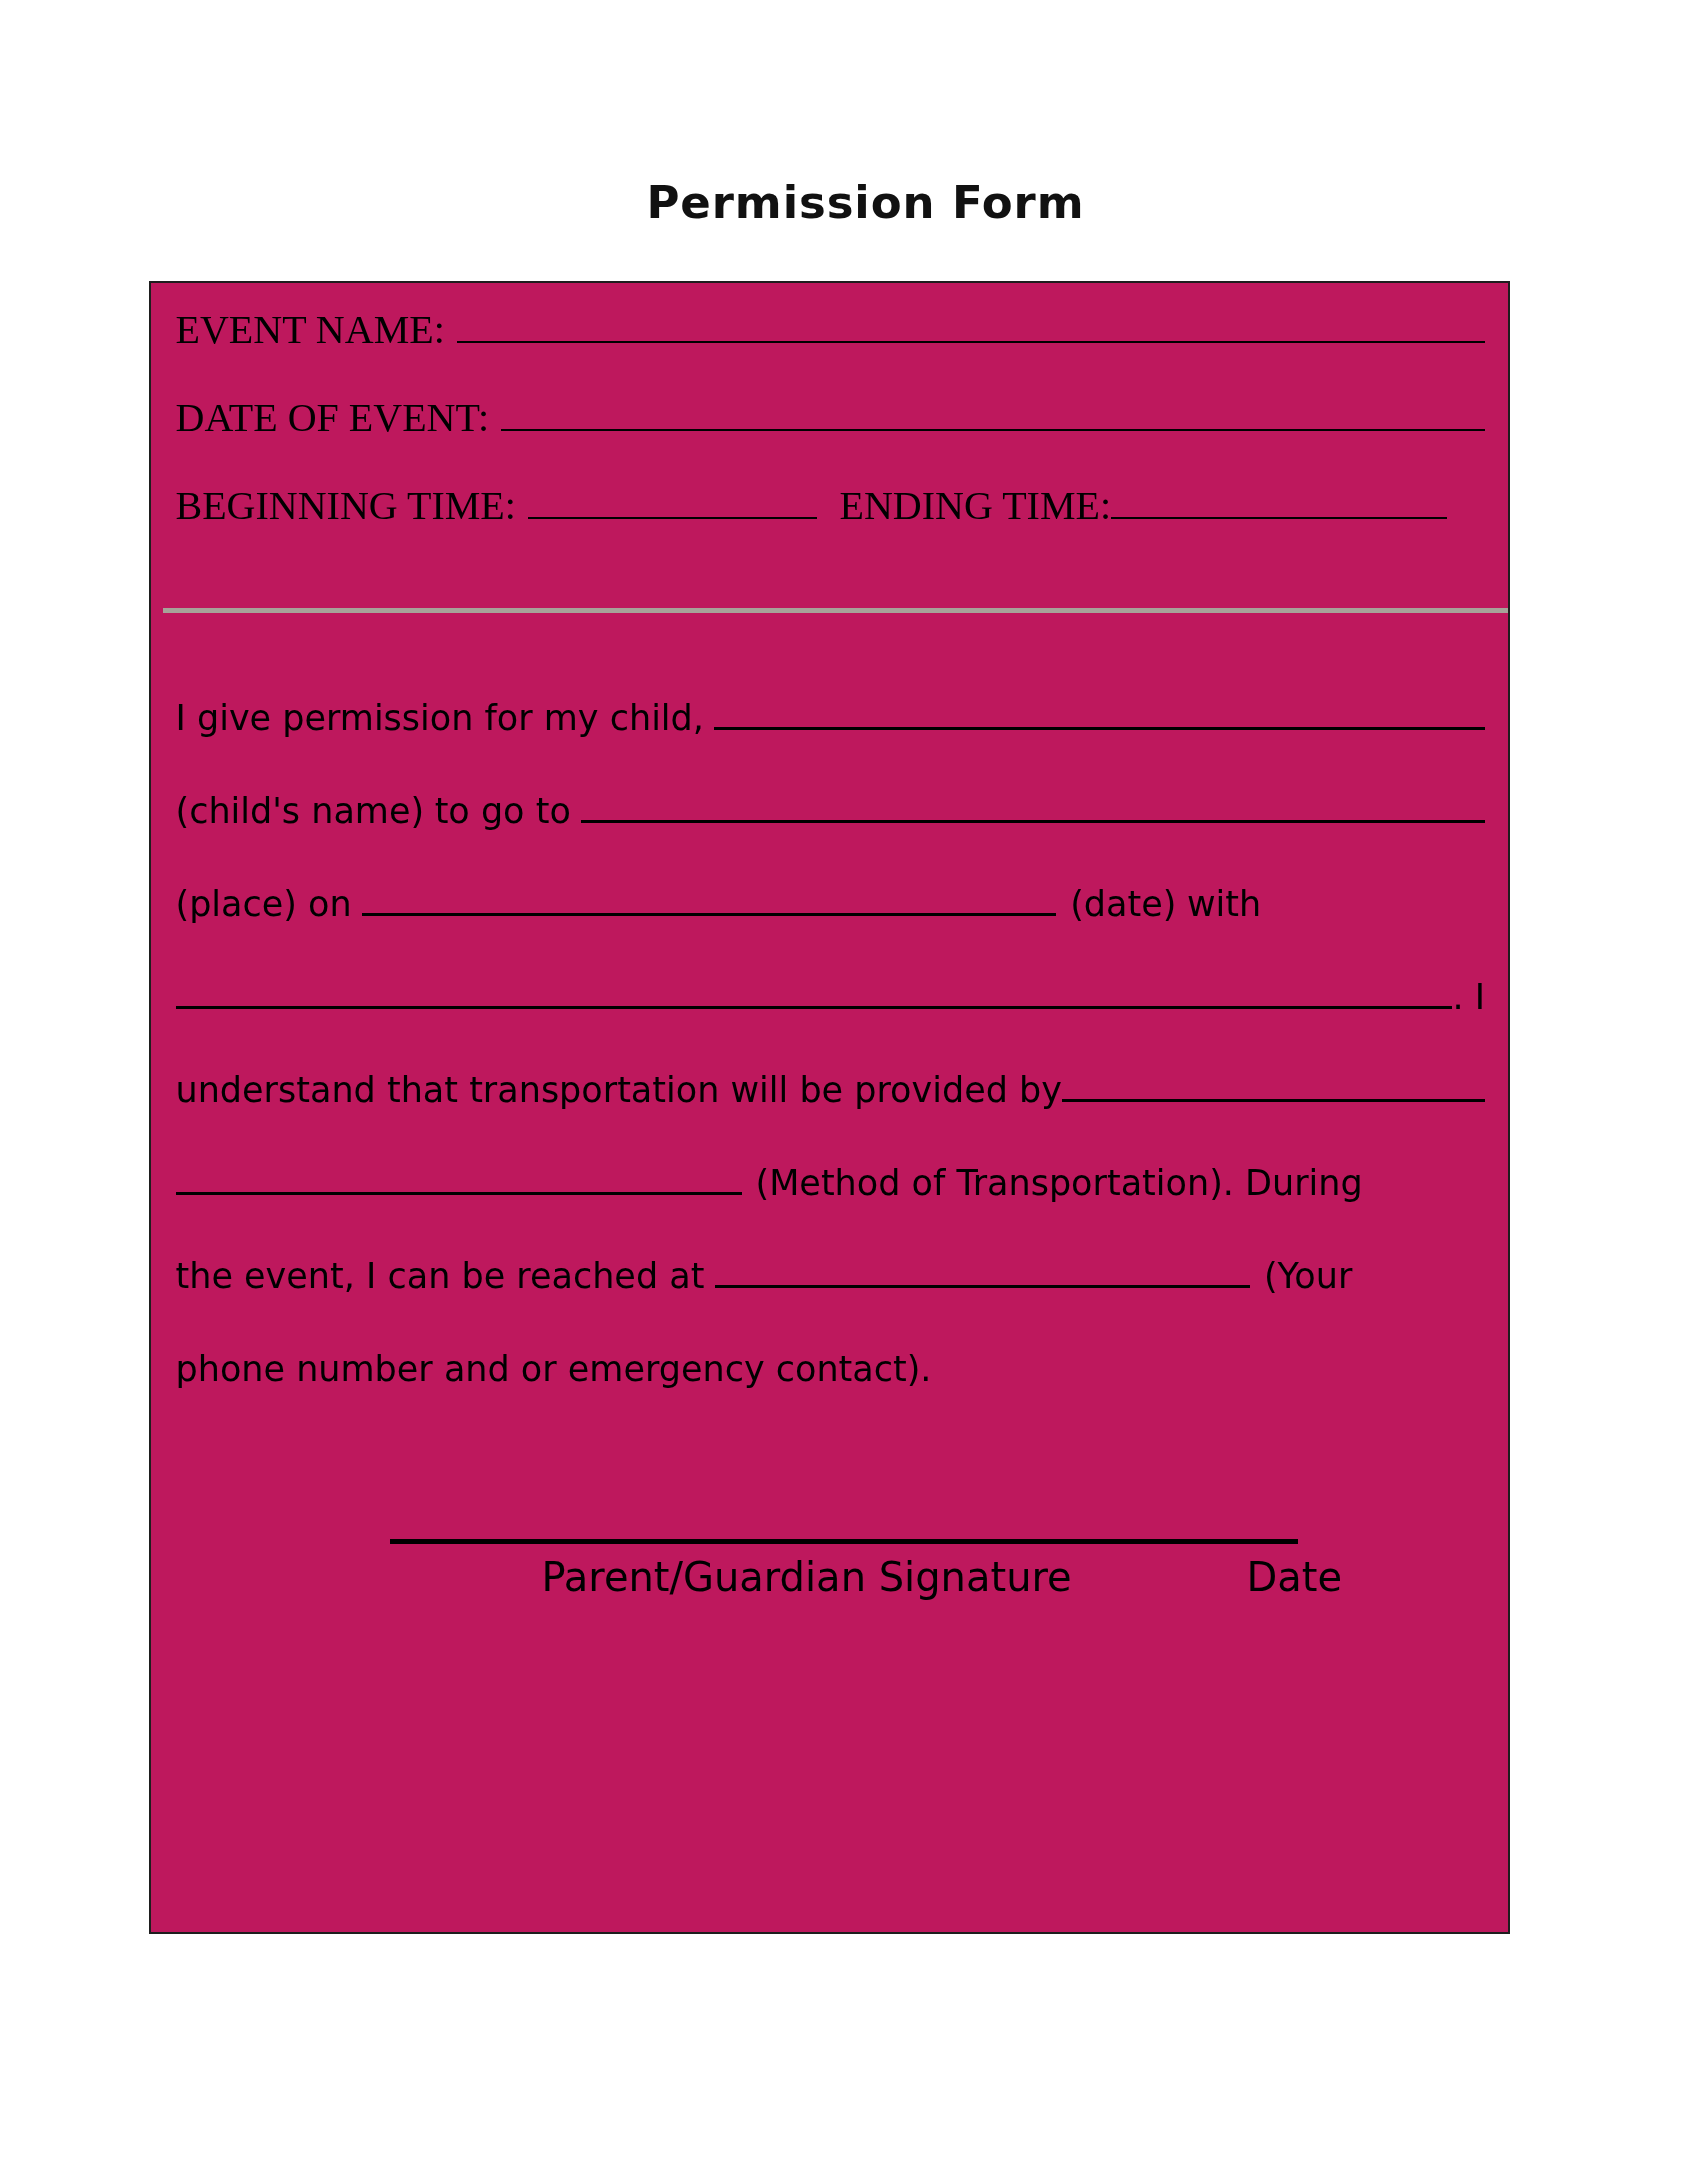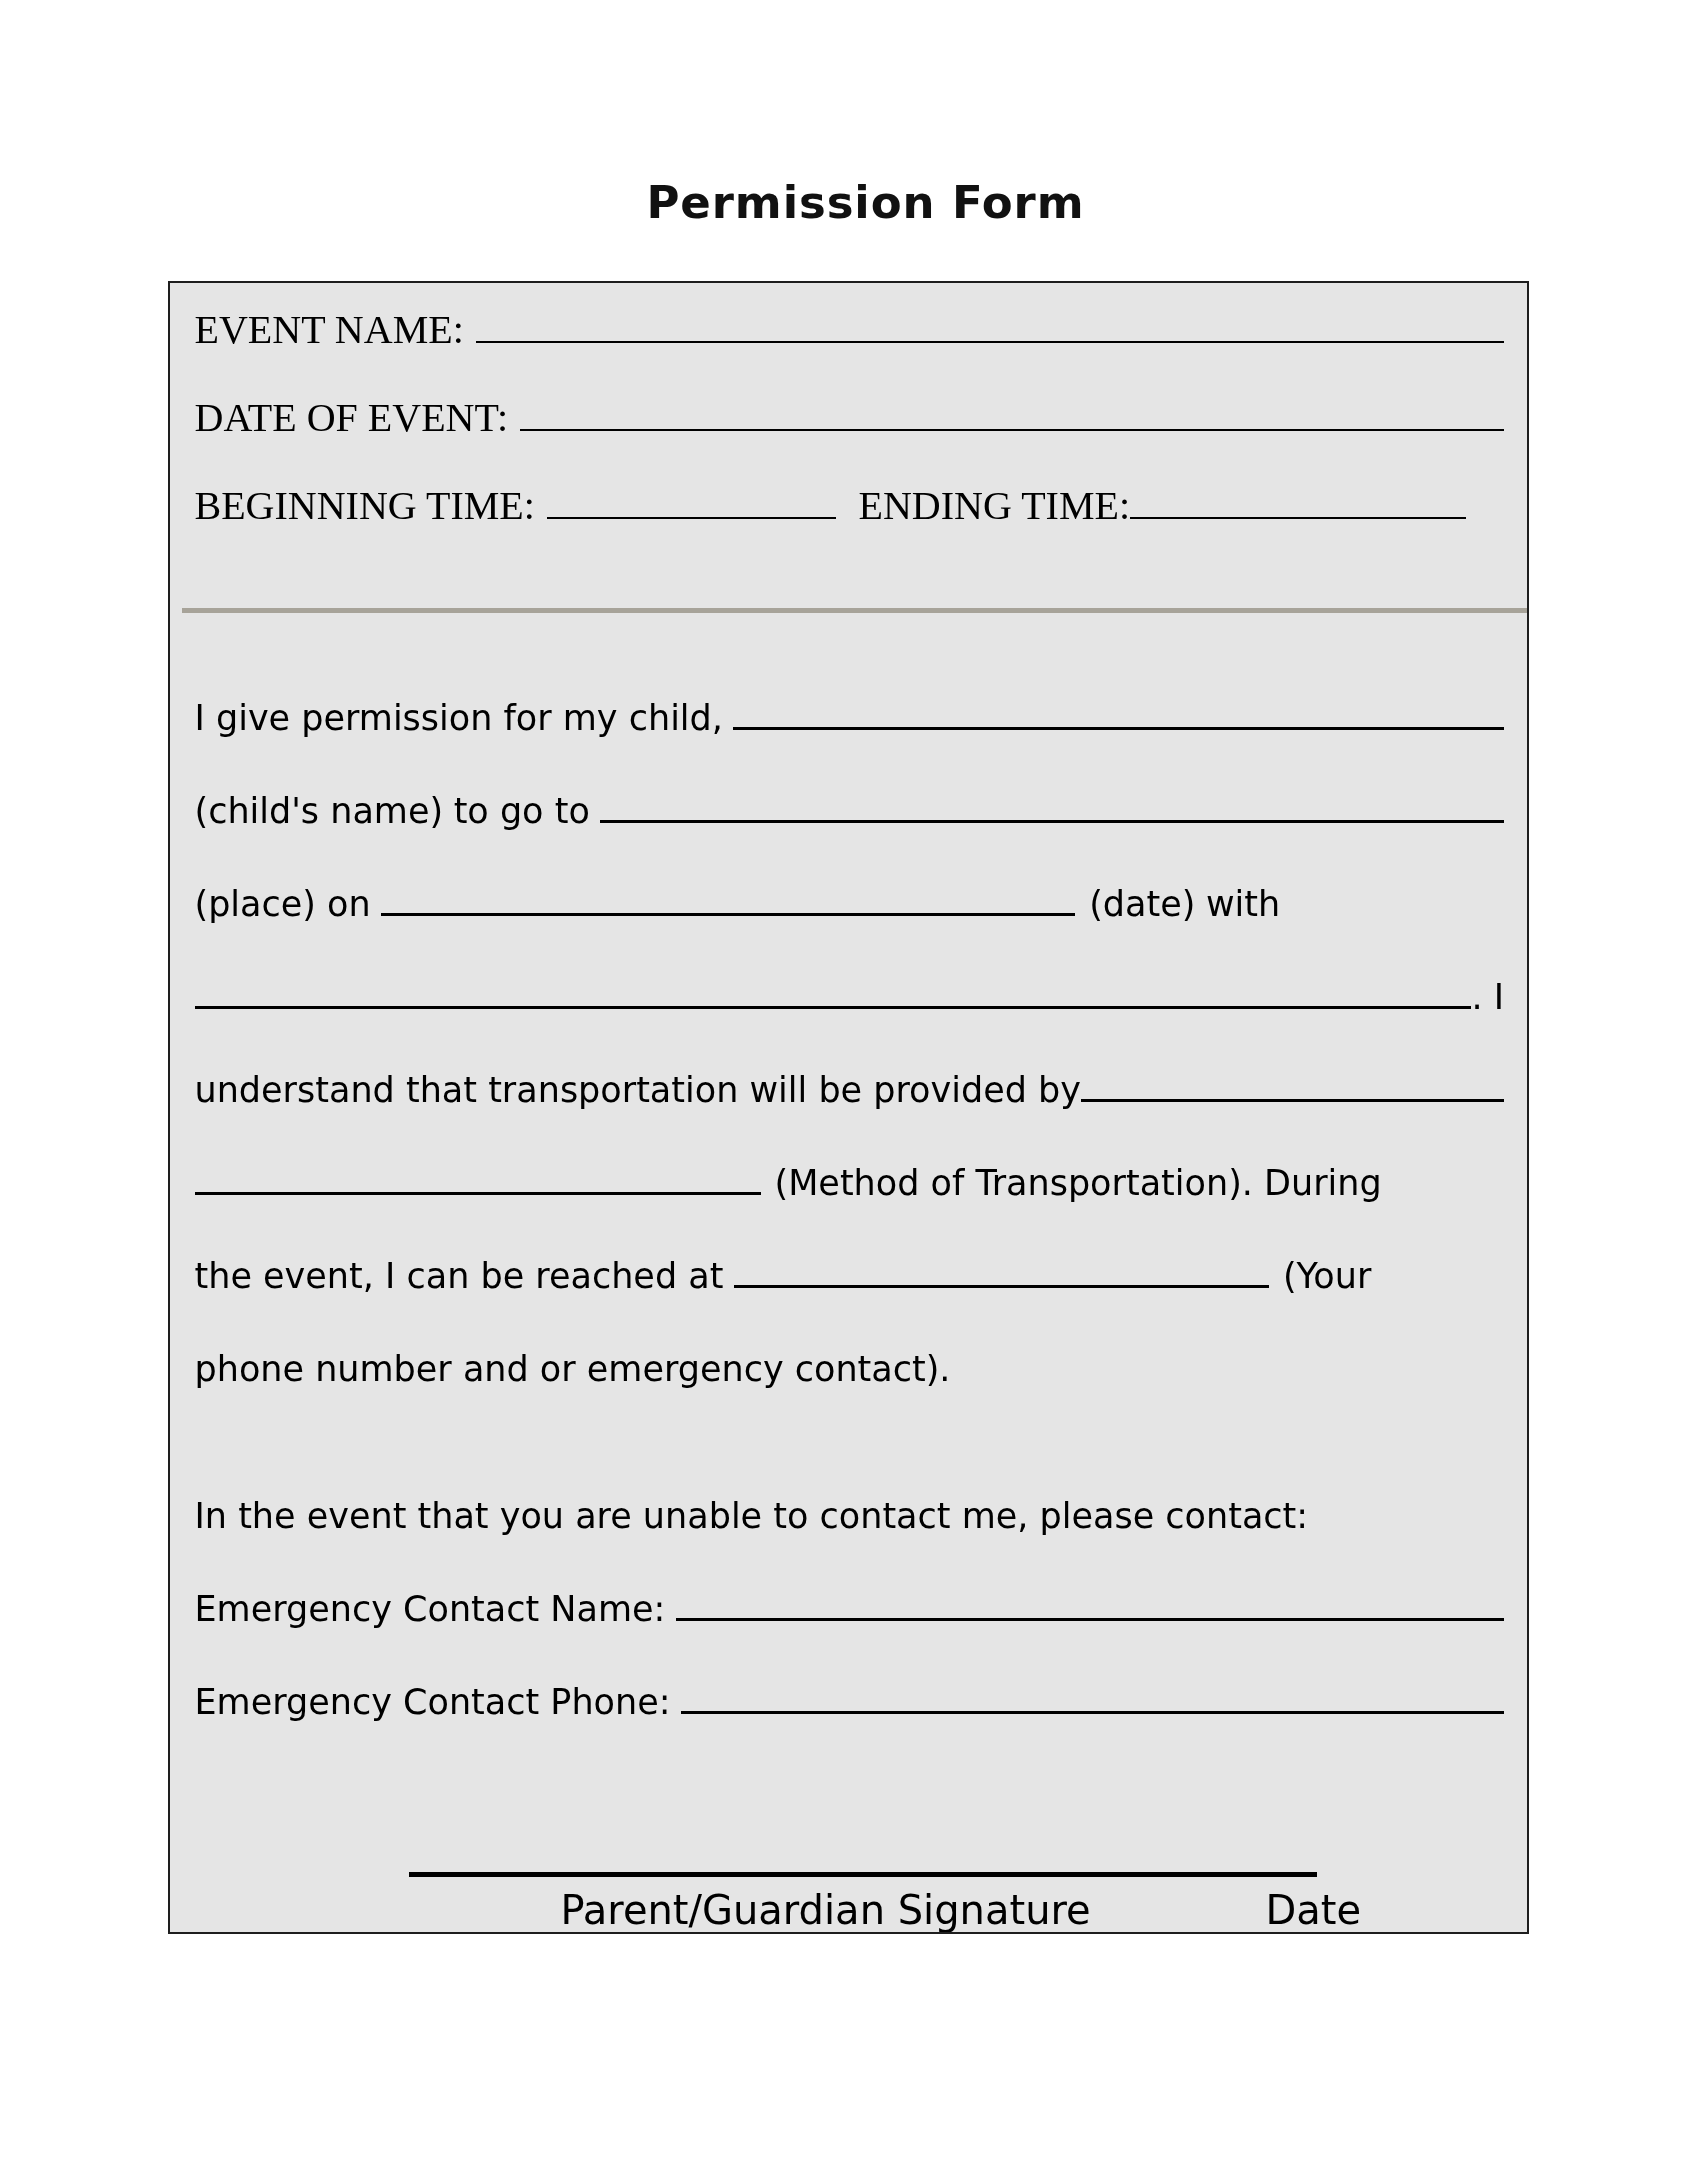--- a/index.html
+++ b/index.html
@@ -14,23 +14,23 @@
     width:1687px;height:2184px;position:relative;
     font-family:"DejaVu Sans","Liberation Sans",sans-serif;
     color:var(--text);
   }
   .doc-title{
     position:absolute;top:176px;left:0;width:100%;
     text-align:center;font-size:45px;font-weight:bold;
     letter-spacing:0.9px;color:#111;padding-left:44px;
   }
   .form-box{
-    position:absolute;left:168px;top:281px;width:1361px;height:1653px;
+    position:absolute;left:149px;top:281px;width:1361px;height:1653px;
     border:2.6px solid var(--box-border);
-    padding:0 23px 0 24.5px;overflow:hidden;background:#e5e5e5;
+    padding:0 23px 0 24.5px;overflow:hidden;background:#be185d;
   }
   
   .hdr{padding-top:23px;font-family:"Liberation Serif","DejaVu Serif",serif;font-size:40px;}
   .hdr-line{display:flex;align-items:baseline;height:88px;white-space:nowrap;}
   .hdr-label{flex:0 0 auto;}
   
   .blank{
     display:inline-block;height:3.5px;
     border-bottom:2.6px solid var(--line);
     margin-bottom:-7.9px;vertical-align:baseline;
@@ -121,33 +121,20 @@
     <div class="b-line">
       <span>the event, I can be reached at</span>
       <span class="blank w612 ml12"></span>
       <span class="it ml16">(Your</span>
     </div>
     <div class="b-line">
       <span class="it">phone number and or emergency contact).</span>
     </div>
   </div>
 
-  <div class="contact-sec">
-    <div class="b-line">
-      <span>In the event that you are unable to contact me, please contact:</span>
-    </div>
-    <div class="b-line">
-      <span>Emergency Contact Name:</span>
-      <span class="blank fill ml12"></span>
-    </div>
-    <div class="b-line">
-      <span>Emergency Contact Phone:</span>
-      <span class="blank fill ml12"></span>
-    </div>
-  </div>
 
   <div class="sig-rule"></div>
   <div class="sig-row">
     <span>Parent/Guardian Signature</span>
     <span class="sig-date">Date</span>
   </div>
 
 </div>
 
 

